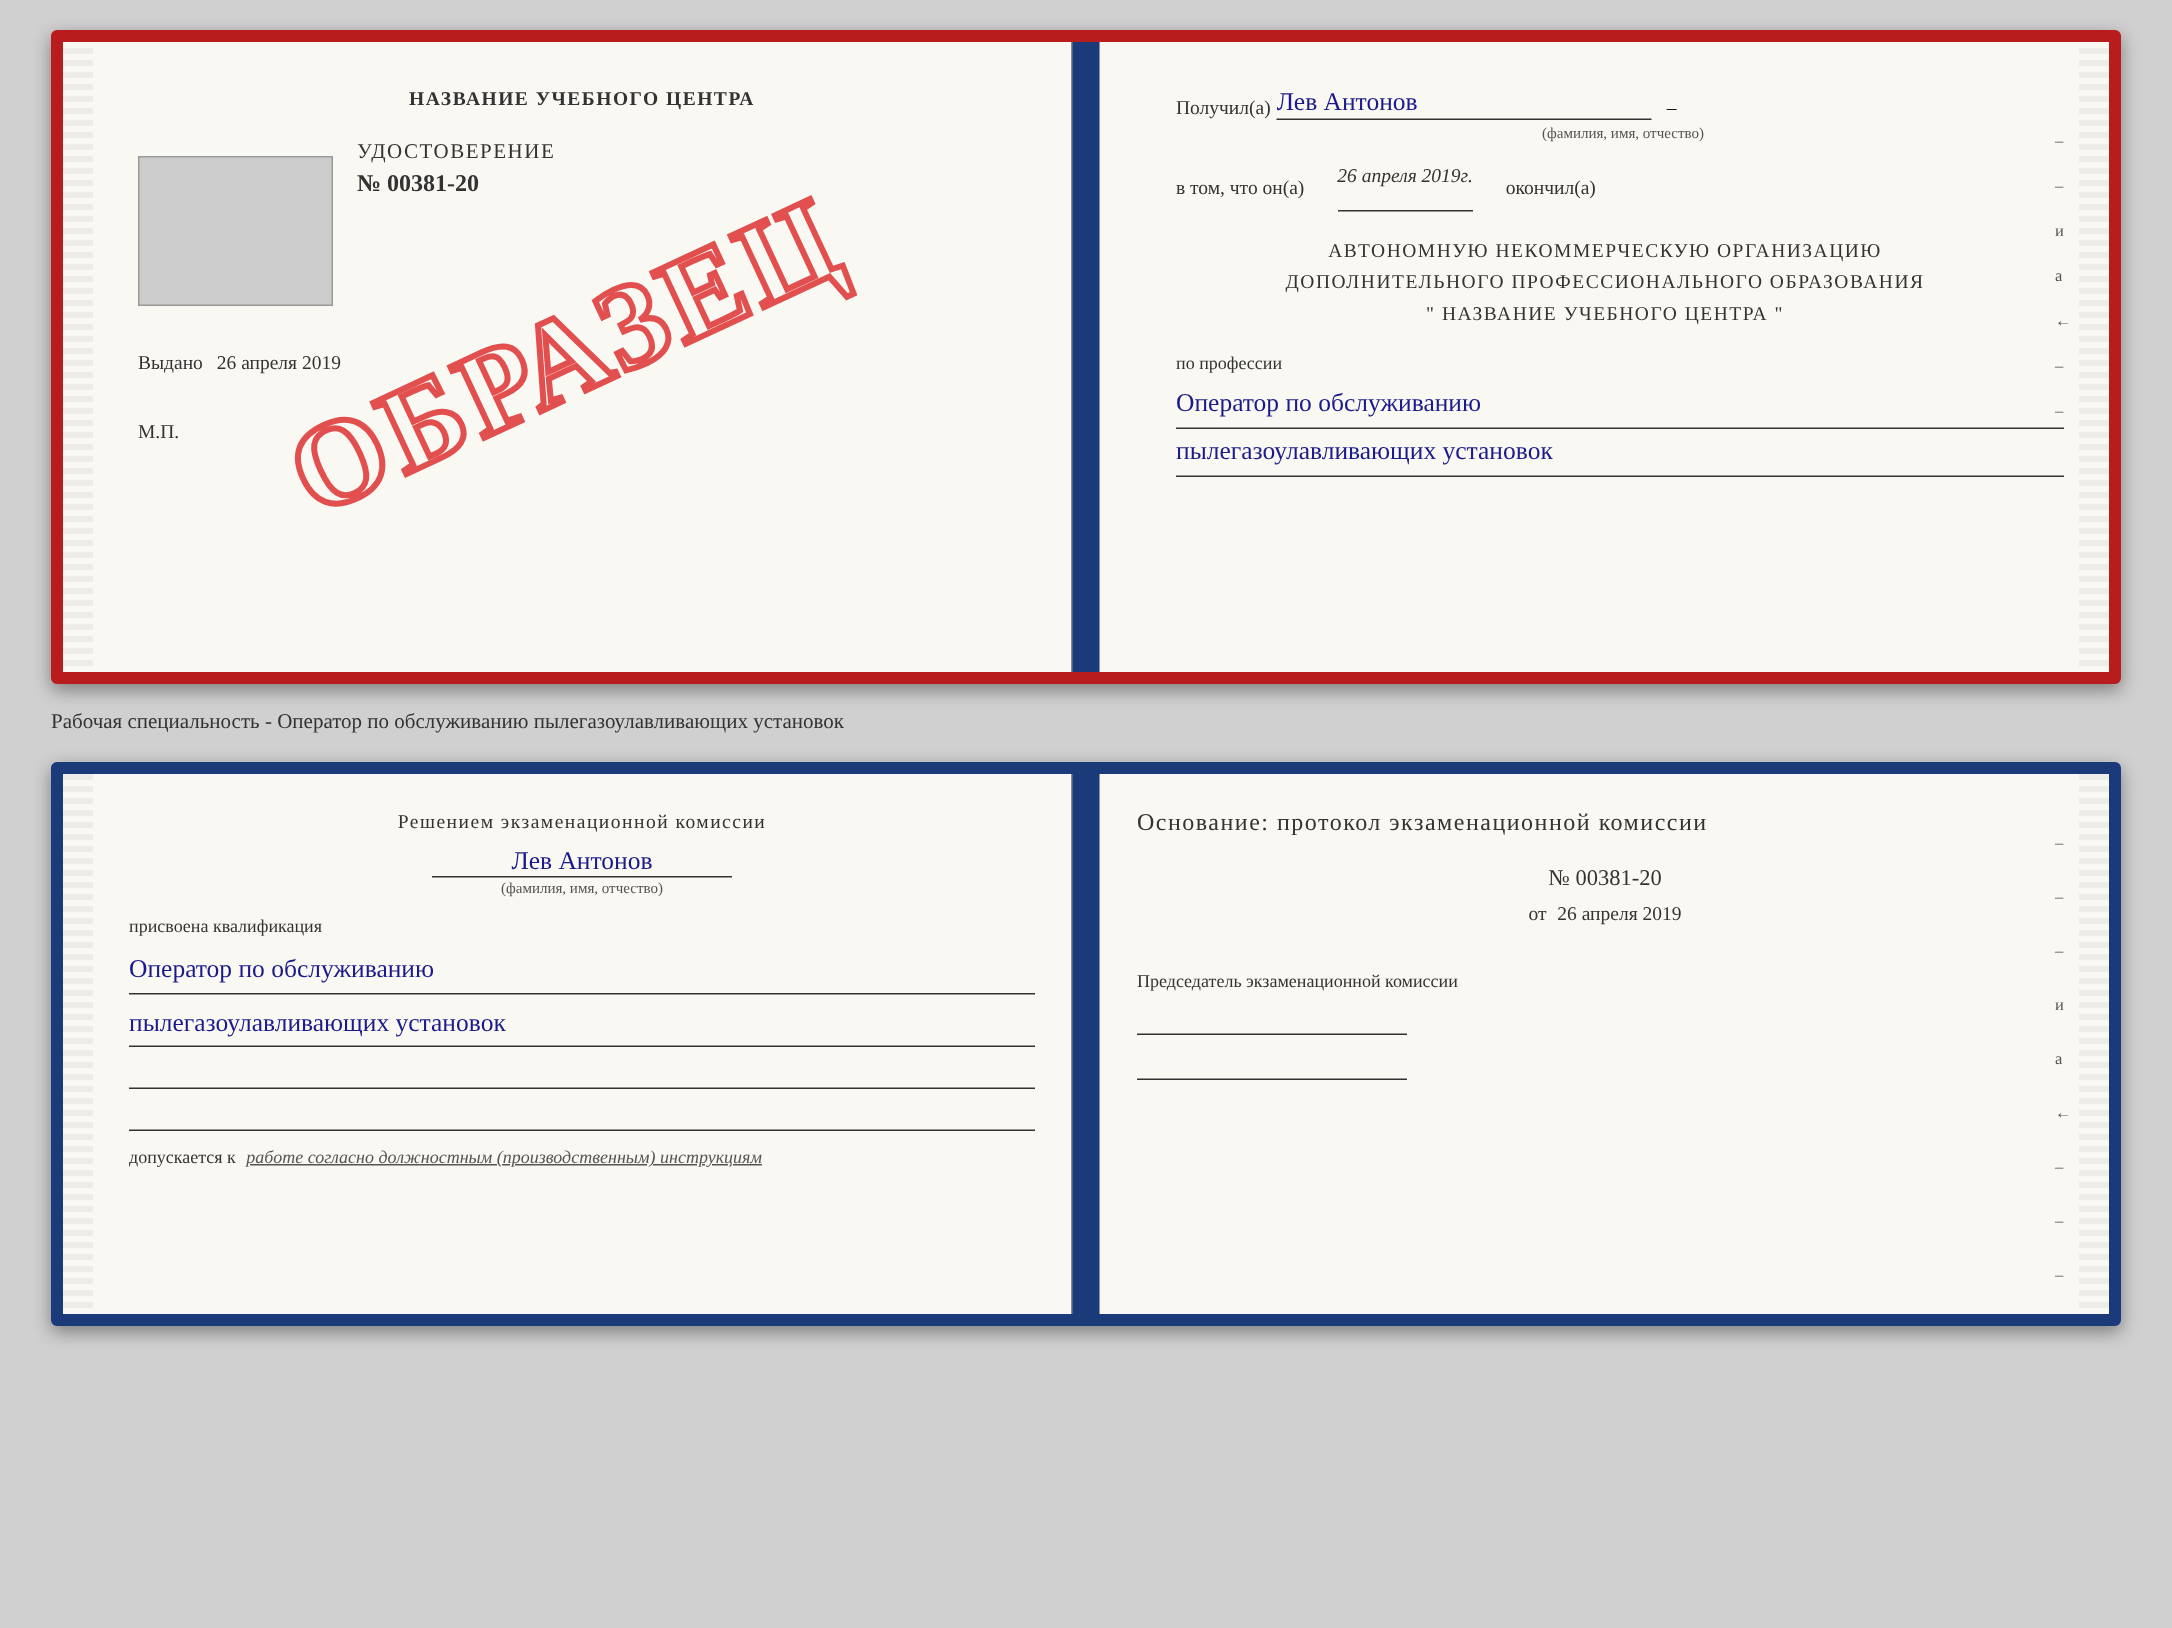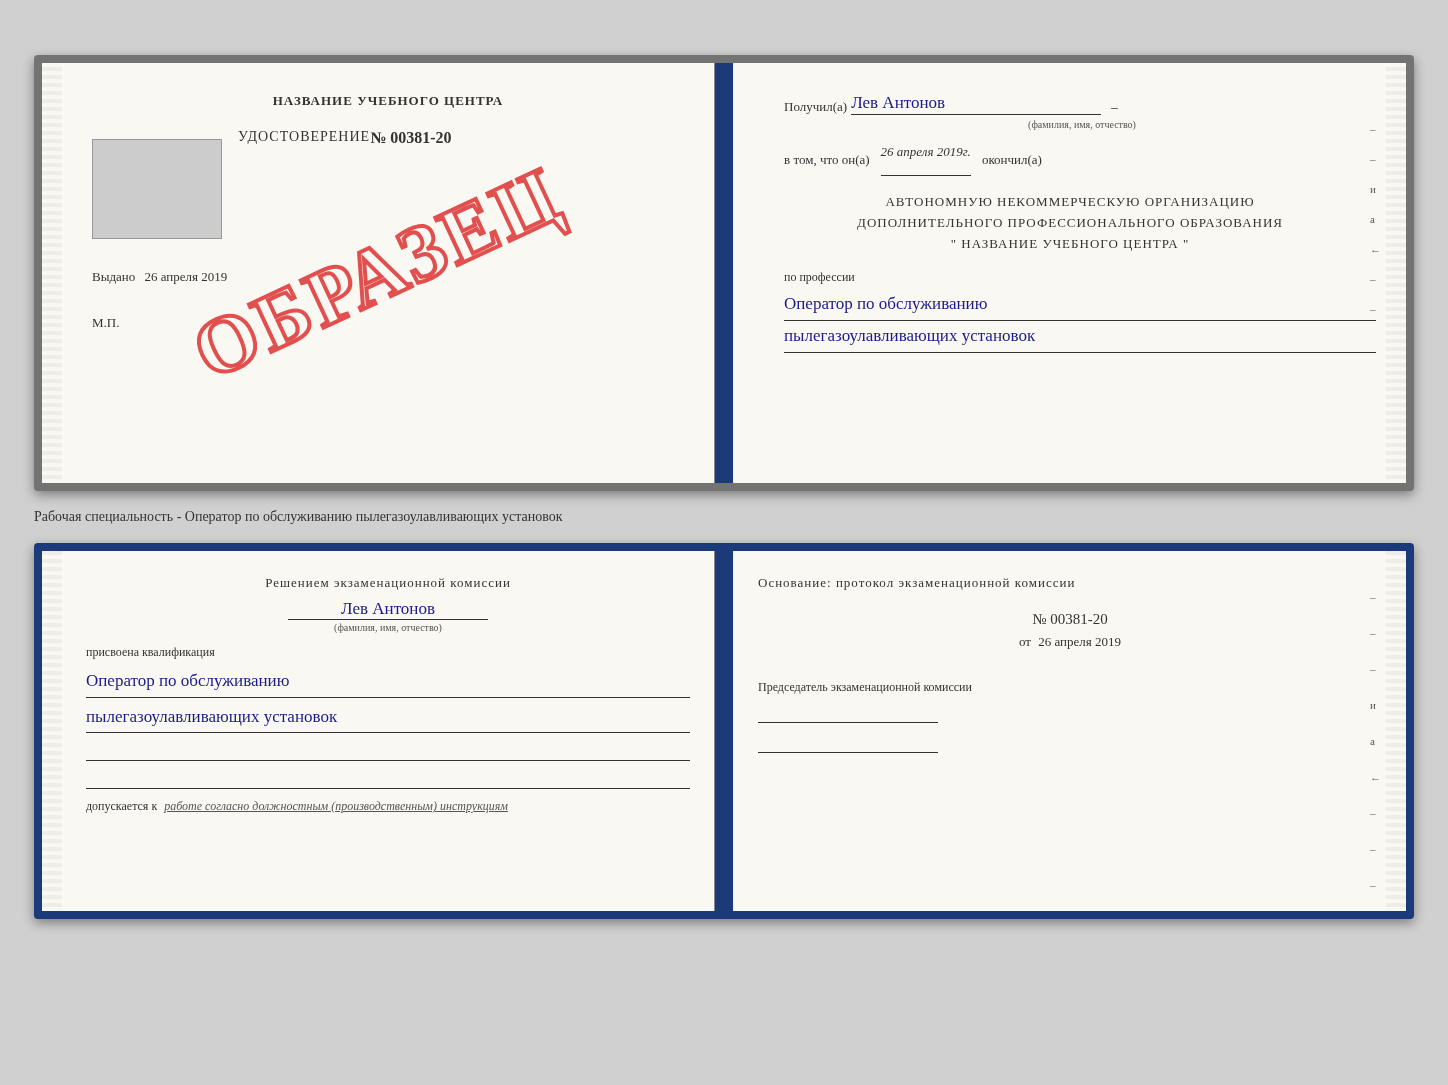--- a/index.html
+++ b/index.html
@@ -10,27 +10,26 @@
       min-height: 1085px;
       display: flex;
       flex-direction: column;
       align-items: center;
       padding: 20px;
       gap: 10px;
     }
 
     .document-book {
       background: #f5f0e8;
-      border: 8px solid #737373;
+      border: 8px solid #b91c1c;
       border-radius: 4px;
       width: 1380px;
       display: flex;
       position: relative;
       box-shadow: 0 4px 12px rgba(0,0,0,0.4);
-      margin-top: 35px;
     }
 
     .spine {
       width: 18px;
       background: #1a3a7a;
       position: absolute;
       left: 50%;
       transform: translateX(-50%);
       top: 0;
       bottom: 0;
@@ -174,21 +173,21 @@
       font-size: 10px;
       color: #555;
       text-align: center;
       margin-left: 24px;
       margin-bottom: 14px;
     }
 
     .date-line {
       display: flex;
       align-items: center;
-      gap: 11px;
+      gap: 22px;
       margin-left: 20px;
       margin-bottom: 16px;
       font-size: 13px;
       color: #333;
     }
 
     .date-value {
       font-style: italic;
       font-size: 13px;
       border-bottom: 1px solid #333;
@@ -360,21 +359,21 @@
       right: 25px;
       top: 40px;
       display: flex;
       flex-direction: column;
       gap: 24px;
       font-size: 11px;
       color: #555;
     }
 
     .osnov-header {
-      font-size: 13px;
+      font-size: 16px;
       letter-spacing: 1px;
       color: #333;
       margin-bottom: 20px;
     }
 
     .protocol-number {
       font-size: 15px;
       color: #333;
       text-align: center;
       margin-bottom: 6px;
@@ -413,21 +412,21 @@
 
     .cert-top-row {
       display: flex;
       align-items: flex-start;
       gap: 16px;
       margin-top: 8px;
     }
 
     .cert-text-block {
       display: flex;
-      flex-direction: row;
+      flex-direction: column;
     }
 
     .bottom-name-wrapper {
       text-align: center;
     }
   </style>
 </head>
 <body>
 
 <div class="document-book">

